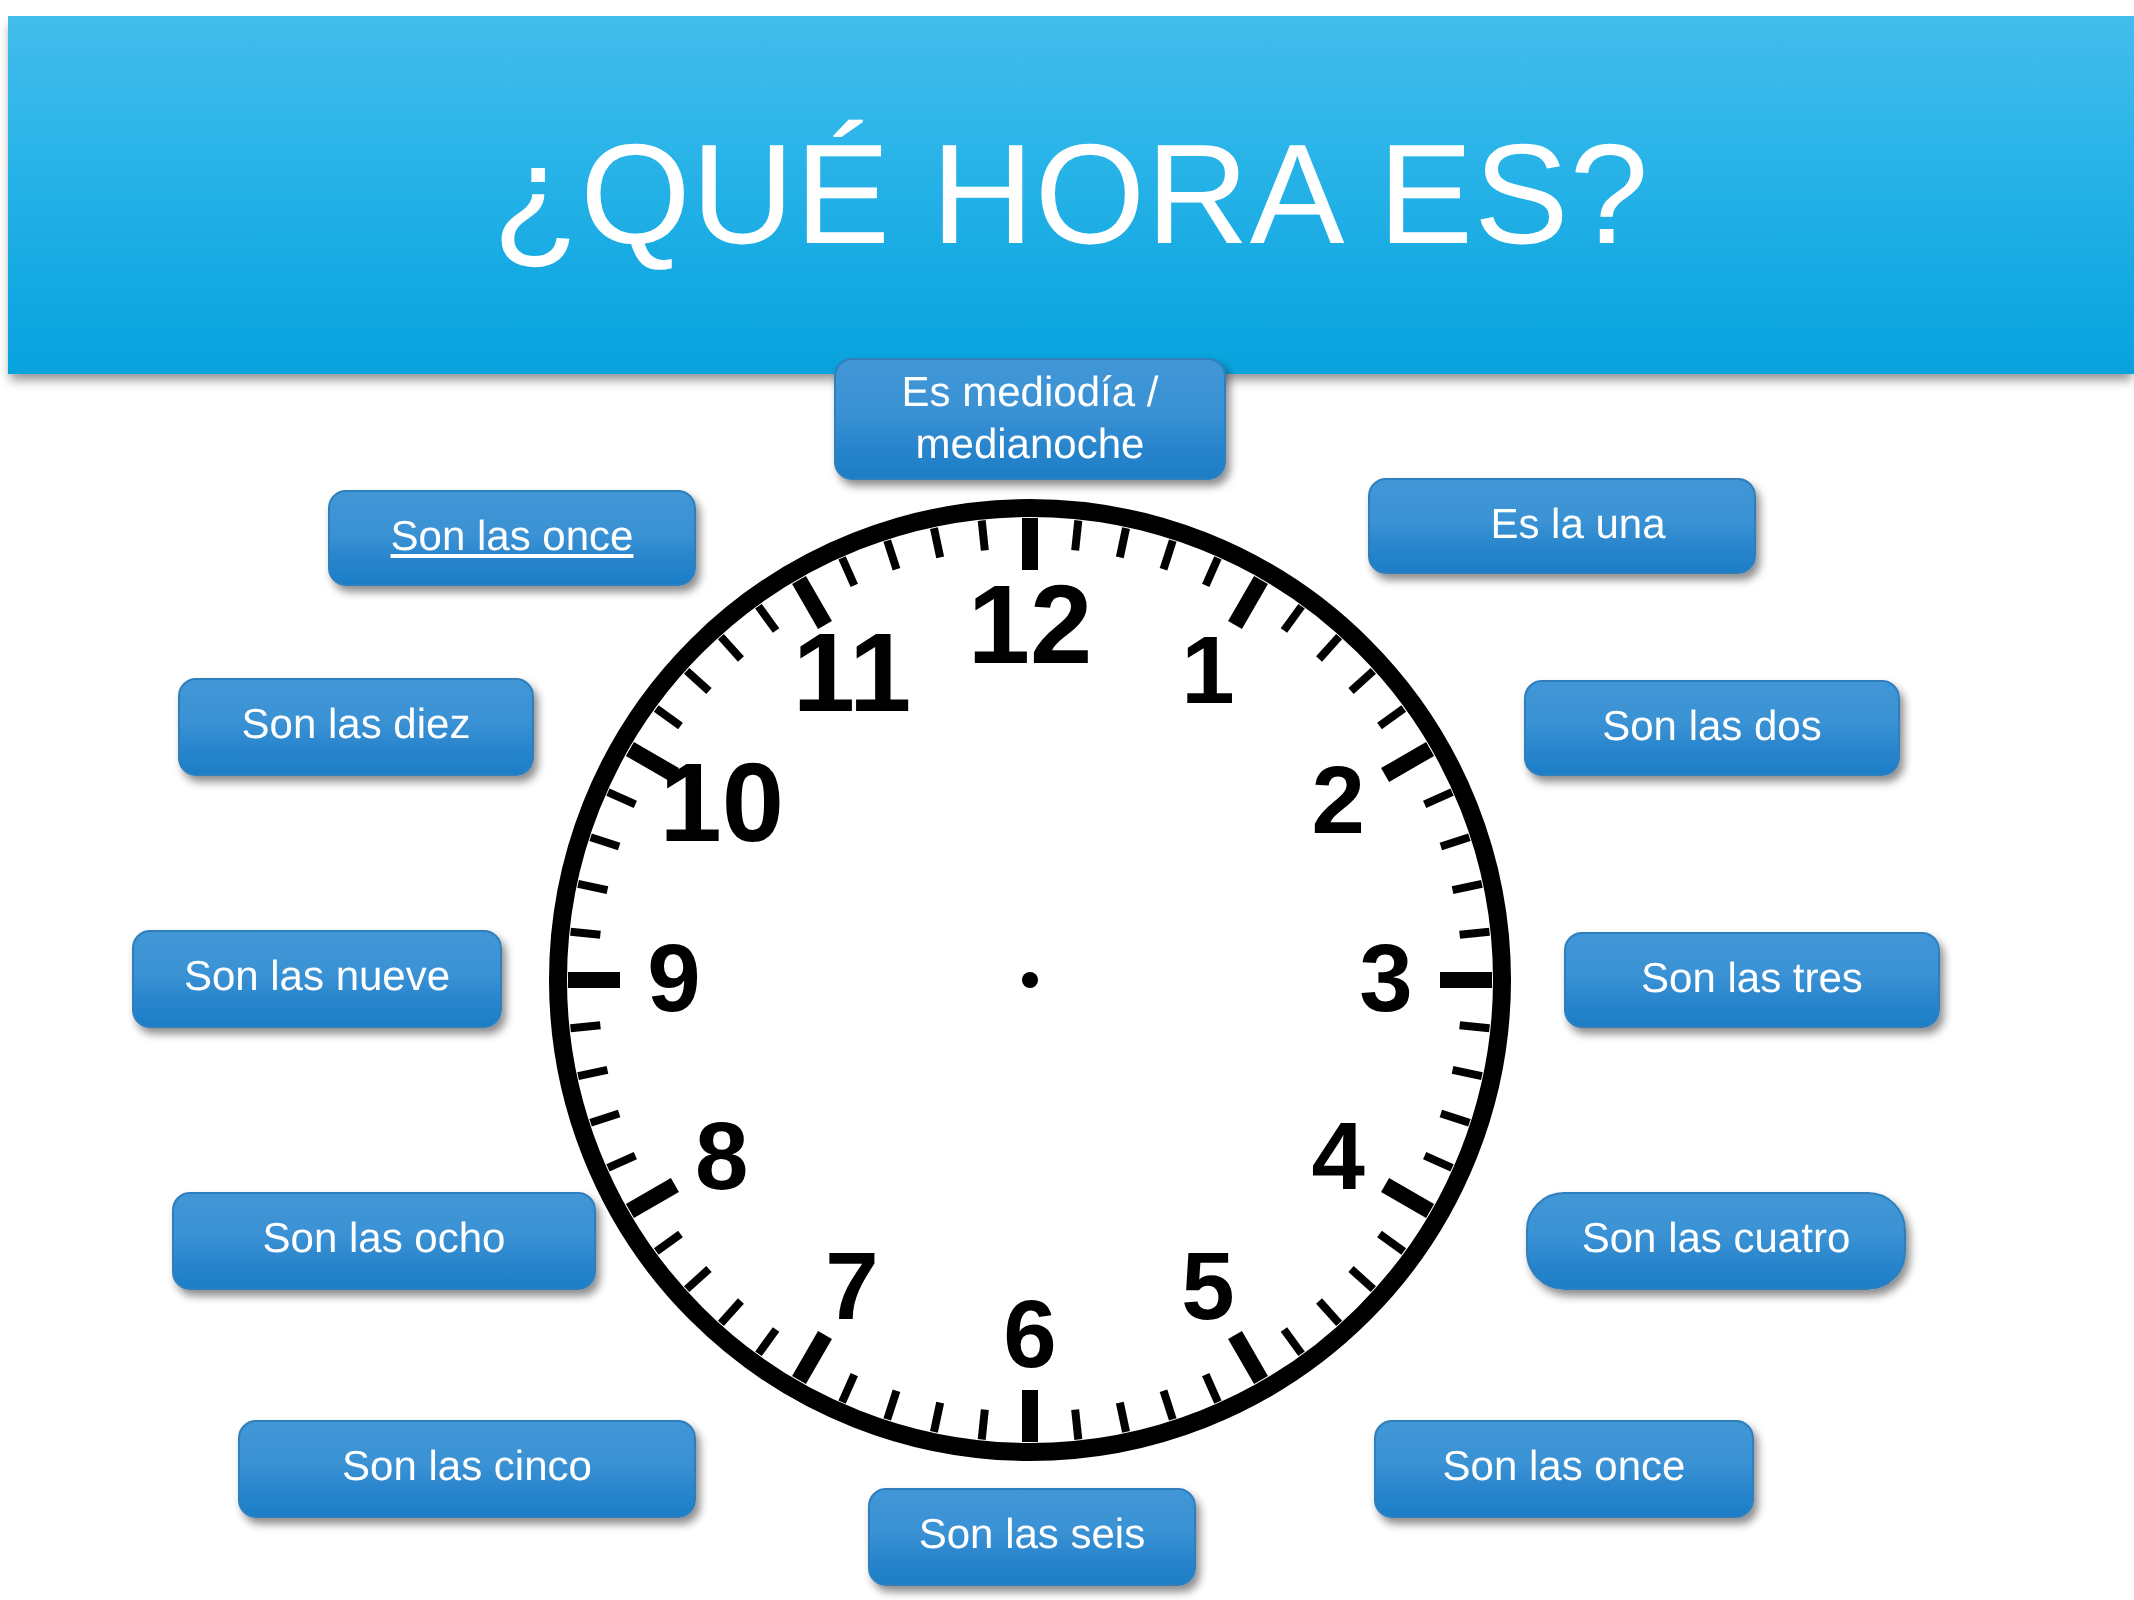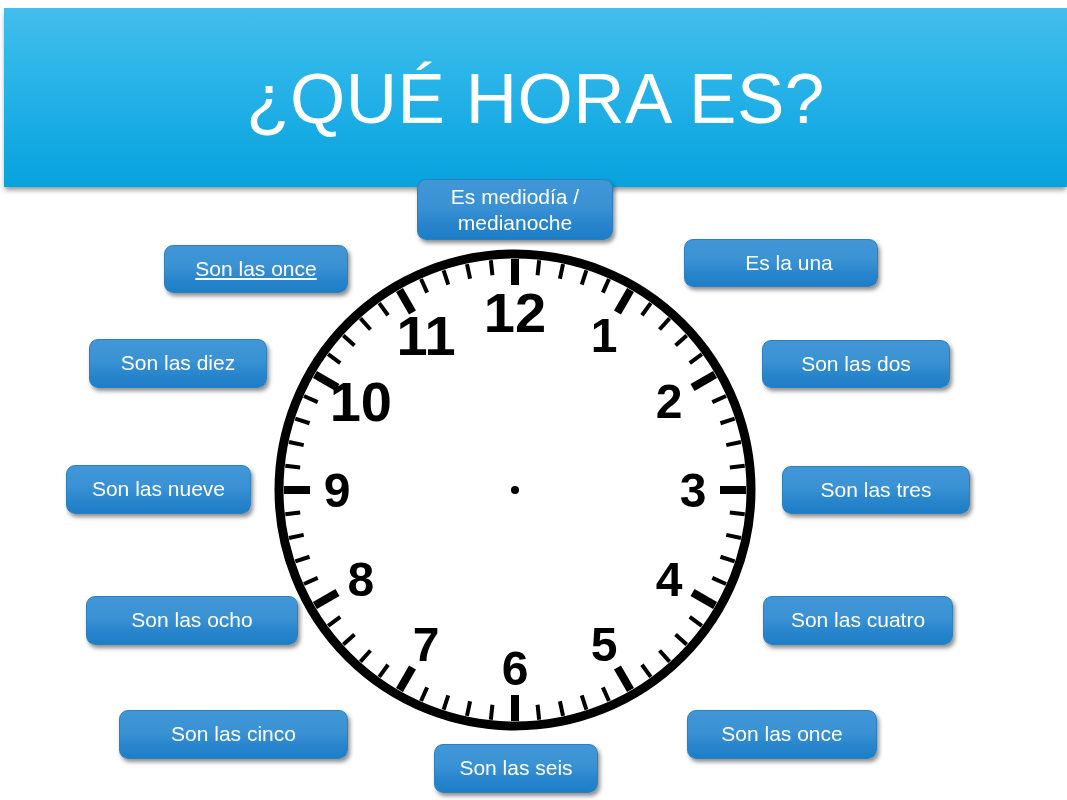--- a/index.html
+++ b/index.html
@@ -95,21 +95,21 @@
   .phrase-btn.two-line {
     white-space: normal;
     line-height: 1.2;
   }
 
   
   #btn-twelve { left: 417px; top: 179px;  width: 196px; height: 61px; }
   #btn-one    { left: 684px; top: 239px;  width: 194px; height: 48px; padding-left: 30px; }
   #btn-two    { left: 762px; top: 340px;  width: 188px; height: 48px; }
   #btn-three  { left: 782px; top: 466px;  width: 188px; height: 48px; }
-  #btn-four   { left: 763px; top: 596px;  width: 190px; height: 49px; }
+  #btn-four   { left: 763px; top: 596px;  width: 190px; height: 49px; border-radius: 19px; }
   #btn-five   { left: 687px; top: 710px;  width: 190px; height: 49px; }
   #btn-six    { left: 434px; top: 744px;  width: 164px; height: 49px; }
   #btn-seven  { left: 119px; top: 710px;  width: 229px; height: 49px; }
   #btn-eight  { left: 86px;  top: 596px;  width: 212px; height: 49px; }
   #btn-nine   { left: 66px;  top: 465px;  width: 185px; height: 49px; }
   #btn-ten    { left: 89px;  top: 339px;  width: 178px; height: 49px; }
   #btn-eleven { left: 164px; top: 245px;  width: 184px; height: 48px; text-decoration: underline; }
 </style>
 </head>
 <body>

